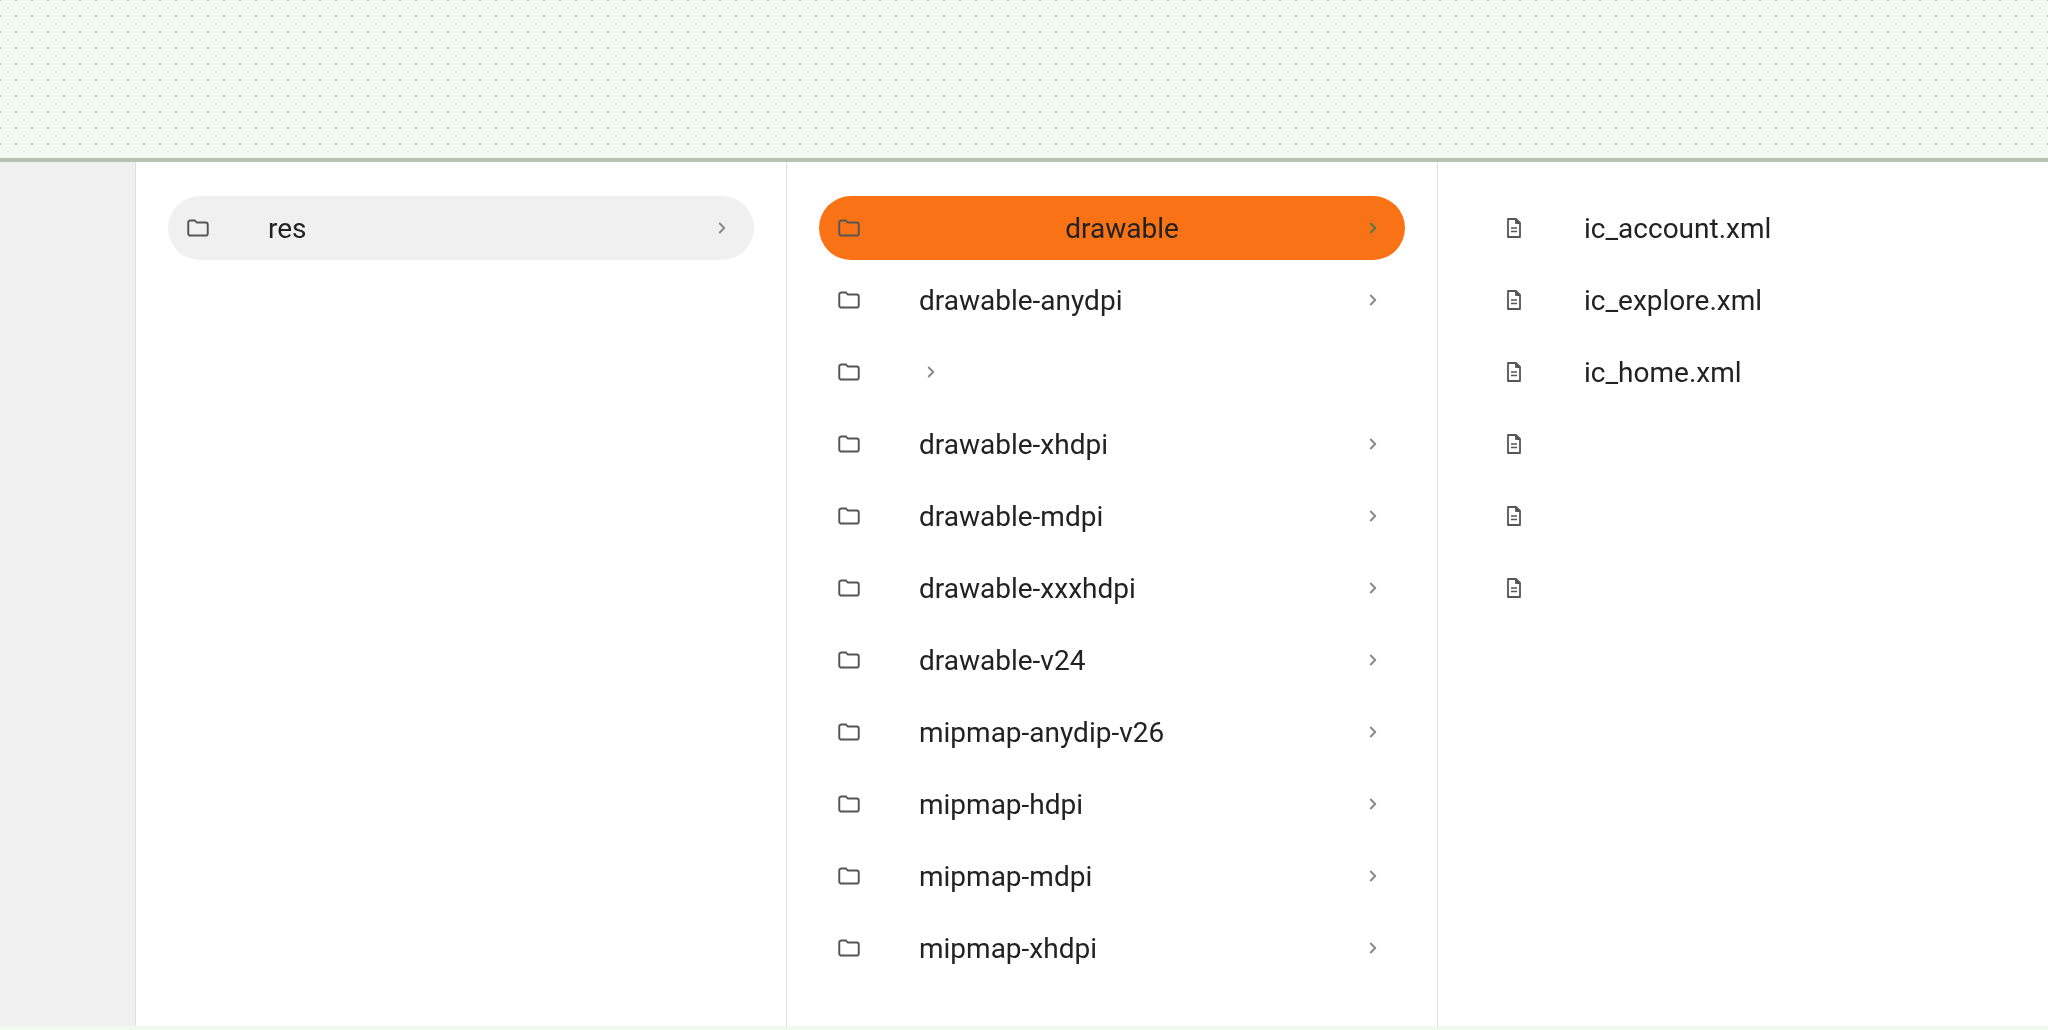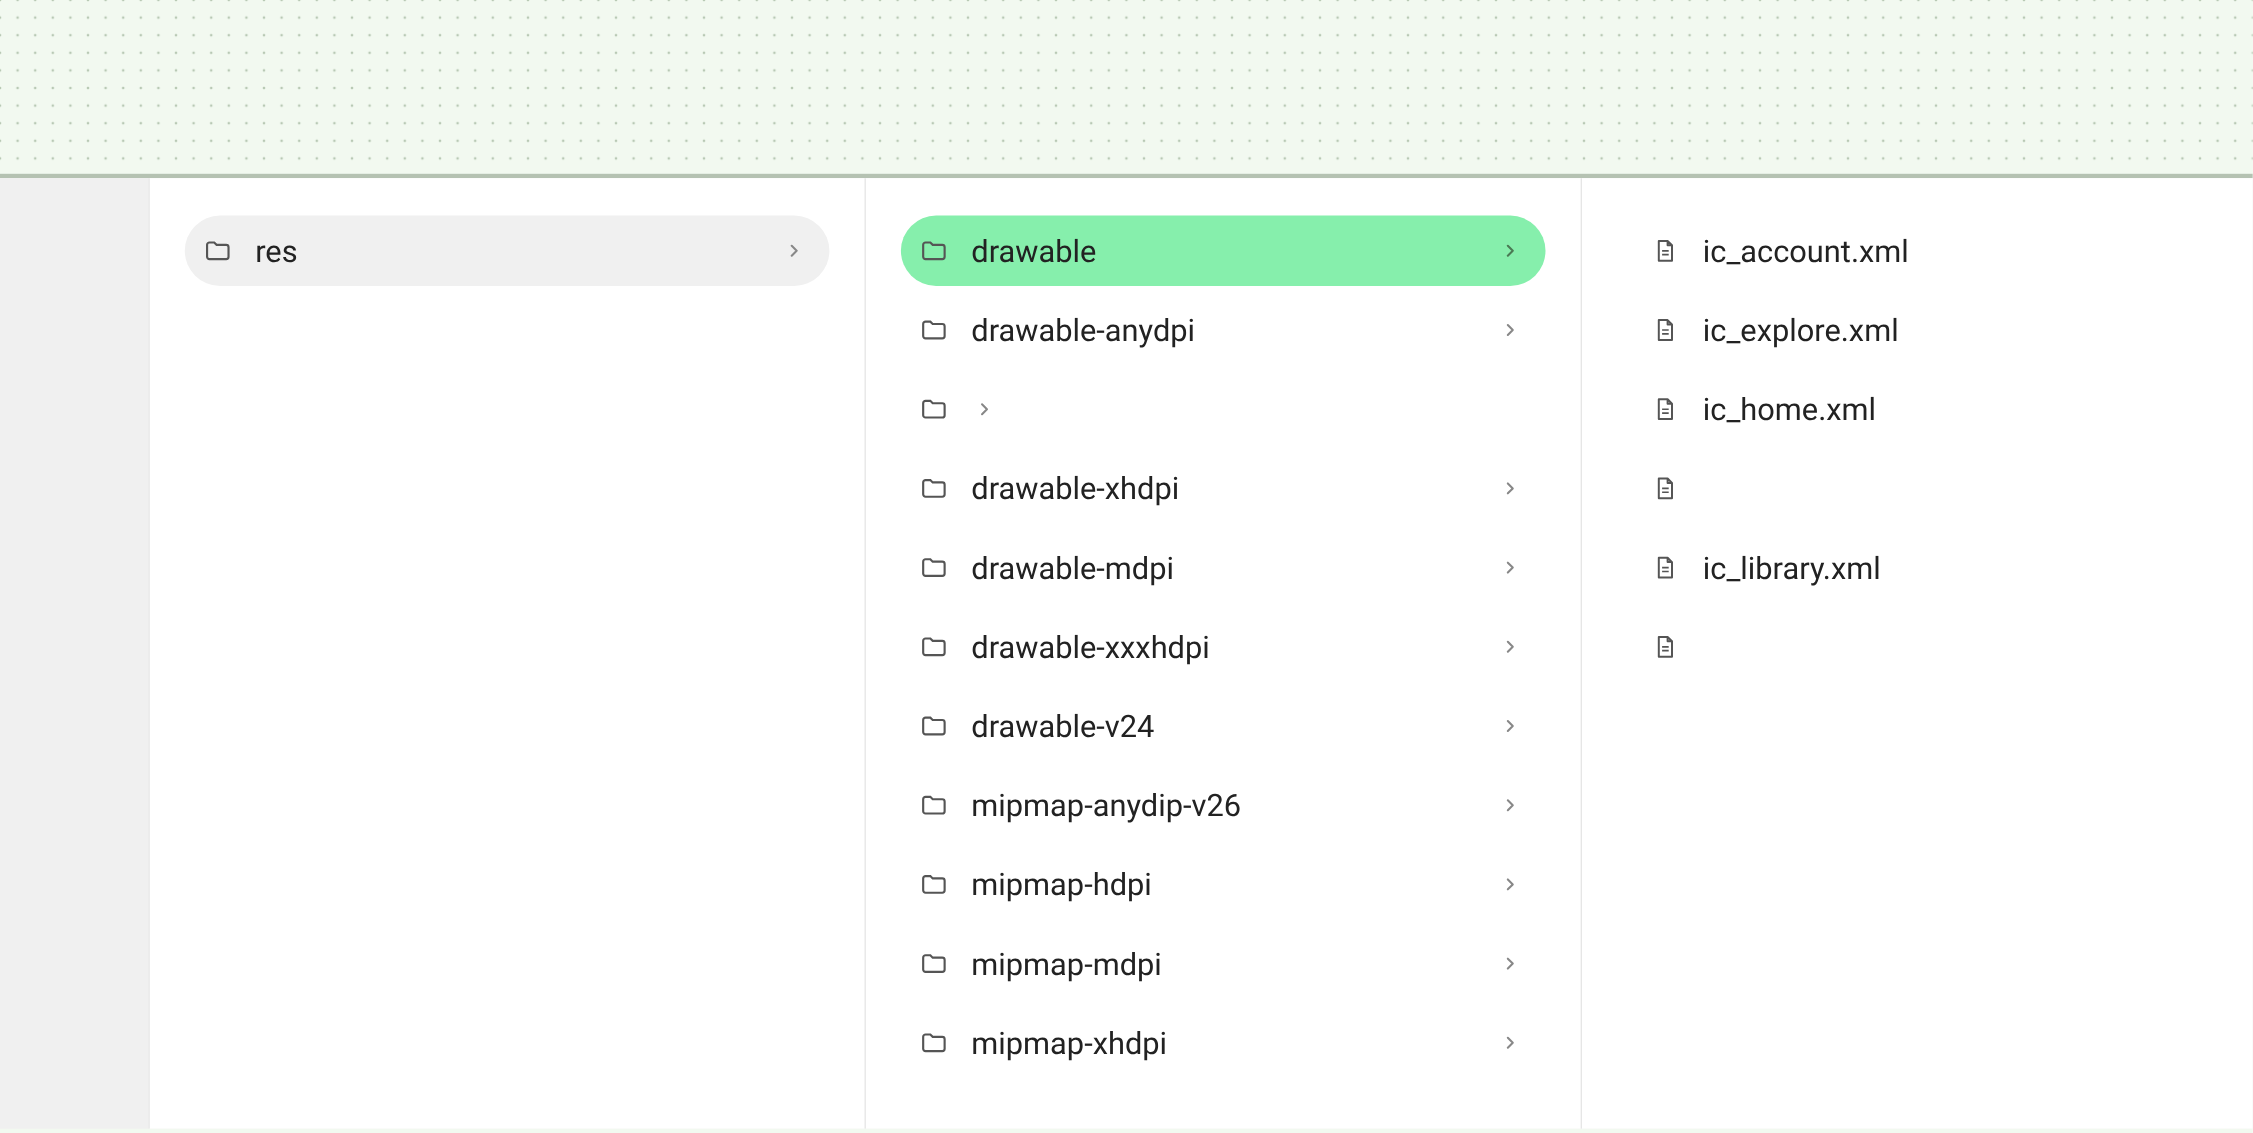--- a/index.html
+++ b/index.html
@@ -66,28 +66,30 @@
     }
     
     .item {
       display: flex;
       align-items: center;
       height: 64px;
       padding: 0 20px 0 16px;
       border-radius: 32px;
       margin-bottom: 8px;
       cursor: pointer;
+      gap: 36px;
     }
     
     .item-active-gray {
       background: #f0f0f0;
     }
     
     .item-active-green {
-      background: #86efac;
+      background: #f97316;
+      text-align: center;
     }
     
     .item-icon {
       flex-shrink: 0;
       width: 28px;
       height: 28px;
       margin-right: 20px;
       display: flex;
       align-items: center;
       justify-content: center;
@@ -340,21 +342,20 @@
         </span>
       </div>
       <div class="item">
         <span class="item-icon">
           <svg class="file-svg" width="24" height="24" viewBox="0 0 24 24" fill="none">
               <path d="M6 3 L14 3 L18 7 L18 21 L6 21 Z M14 3 L14 7 L18 7" stroke-width="1.8" stroke-linejoin="round"></path>
               <line x1="9" y1="12" x2="15" y2="12" stroke-width="1.5"></line>
               <line x1="9" y1="15.5" x2="15" y2="15.5" stroke-width="1.5"></line>
             </svg>
         </span>
-        <span class="item-label">ic_library.xml</span>
       </div>
       <div class="item">
         <span class="item-icon">
           <svg class="file-svg" width="24" height="24" viewBox="0 0 24 24" fill="none">
               <path d="M6 3 L14 3 L18 7 L18 21 L6 21 Z M14 3 L14 7 L18 7" stroke-width="1.8" stroke-linejoin="round"></path>
               <line x1="9" y1="12" x2="15" y2="12" stroke-width="1.5"></line>
               <line x1="9" y1="15.5" x2="15" y2="15.5" stroke-width="1.5"></line>
             </svg>
         </span>
       </div>

